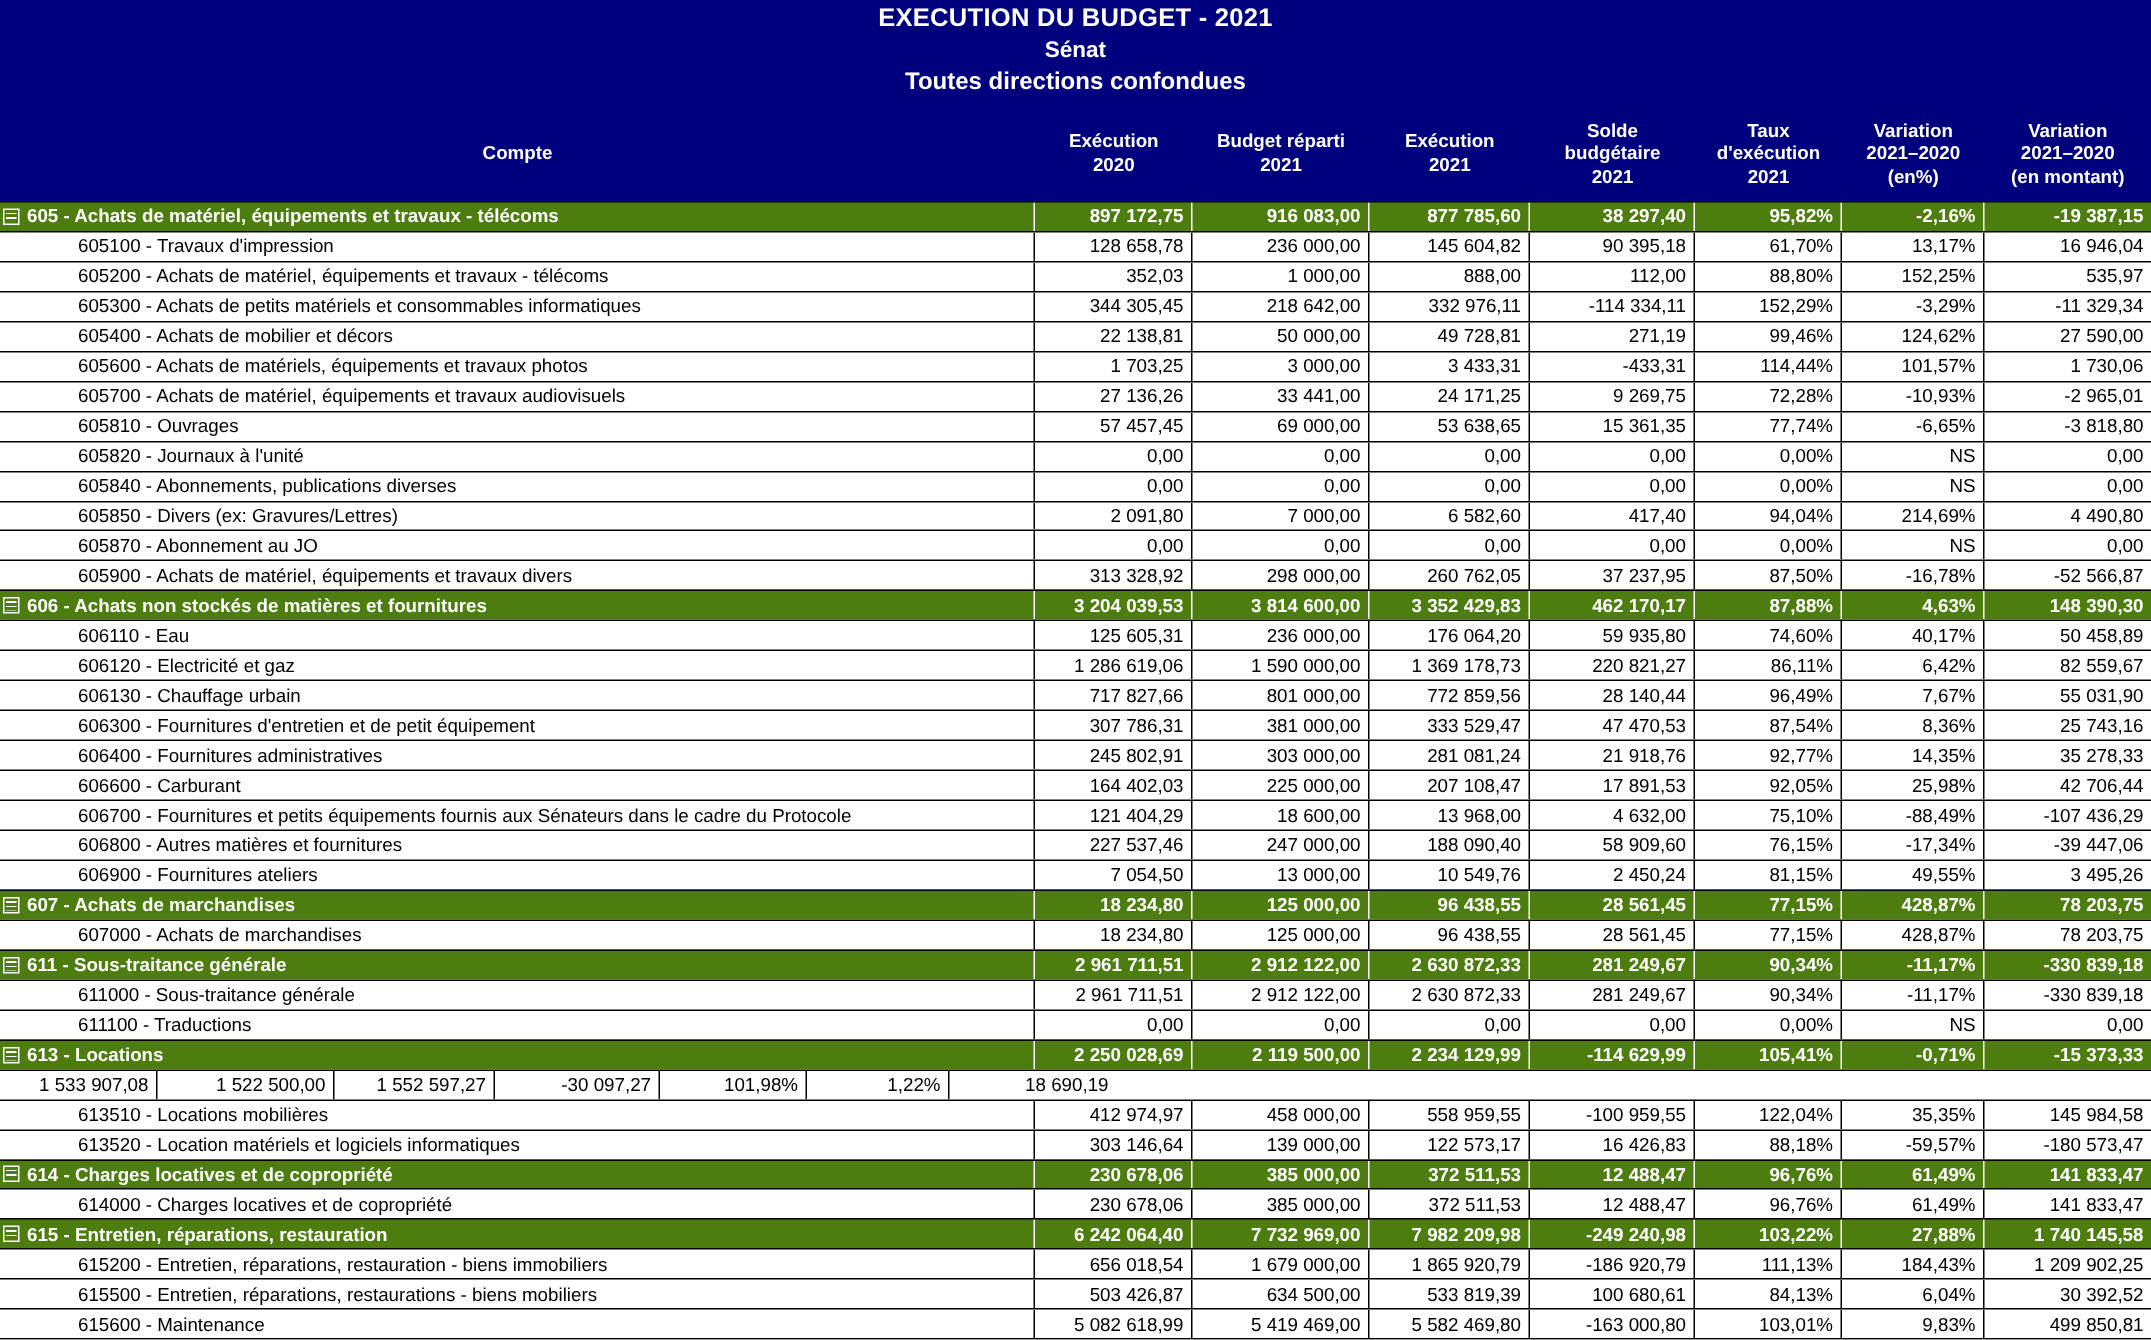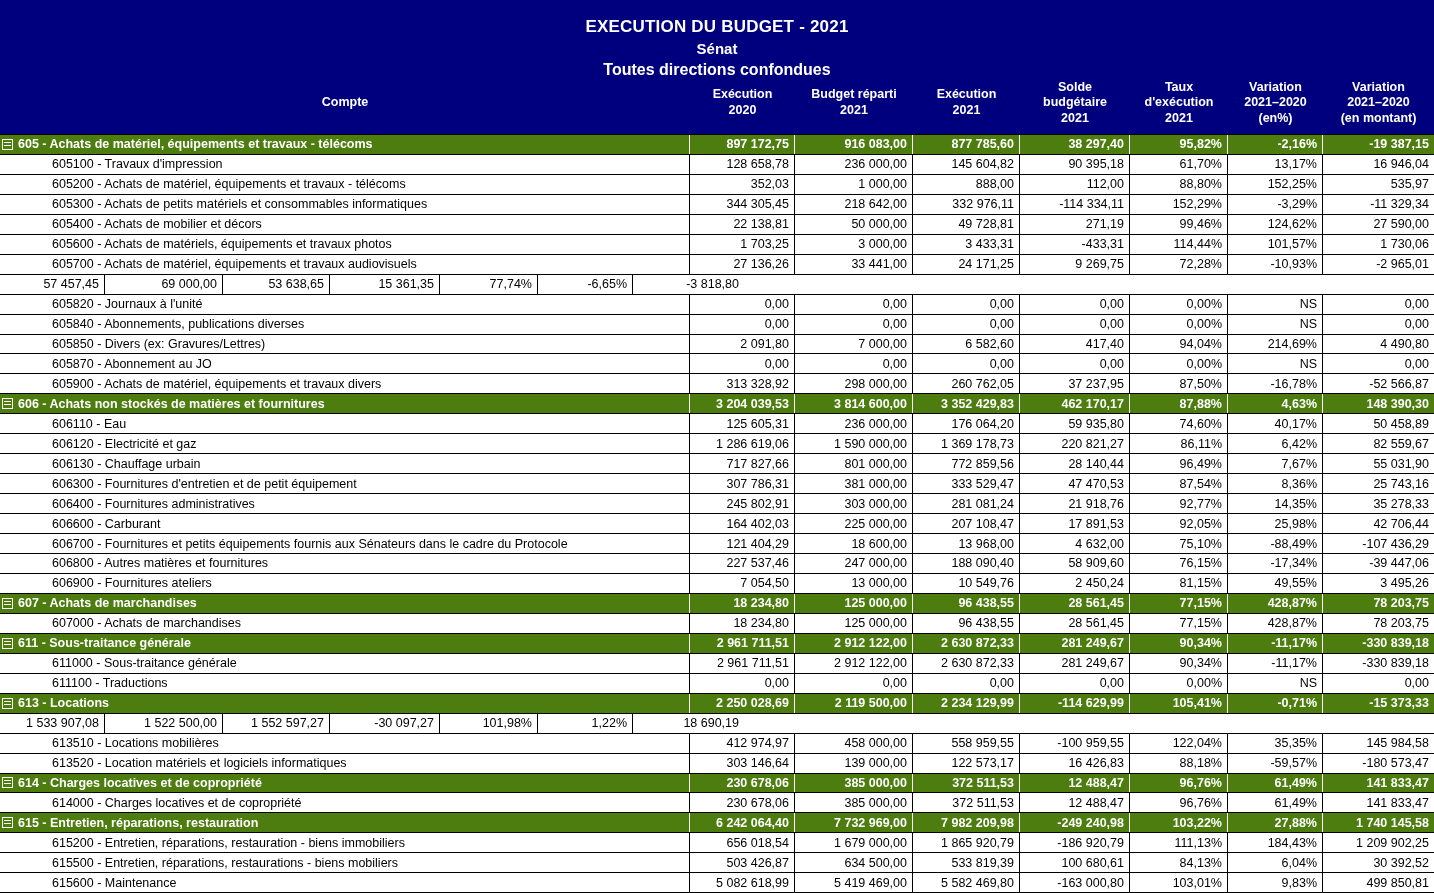--- a/index.html
+++ b/index.html
@@ -13,21 +13,21 @@
     overflow:hidden;
     position:relative;
   }
   
   .titlebar{
     height:72px;
     background:#00007E;
     color:#FFFFFF;
     text-align:center;
     box-sizing:border-box;
-    padding-top:17px;
+    padding-top:2px;
   }
   .title-1{font-size:17px;font-weight:bold;letter-spacing:.2px;}
   .title-2{font-size:15px;font-weight:bold;margin-top:3px;}
   .title-3{font-size:16px;font-weight:bold;margin-top:4px;}
 
   
   .head-row{
     height:62px;
     background:#00007E;
     color:#FFFFFF;
@@ -217,20 +217,23 @@
         </div>
         <div class="cell num c1">27 136,26</div>
         <div class="cell num c2">33 441,00</div>
         <div class="cell num c3">24 171,25</div>
         <div class="cell num c4">9 269,75</div>
         <div class="cell num c5">72,28%</div>
         <div class="cell num c6">-10,93%</div>
         <div class="cell num c7">-2 965,01</div>
       </div>
       <div class="row detail">
+        <div class="cell label c0">
+          <span>605810 - Ouvrages</span>
+        </div>
         <div class="cell num c1">57 457,45</div>
         <div class="cell num c2">69 000,00</div>
         <div class="cell num c3">53 638,65</div>
         <div class="cell num c4">15 361,35</div>
         <div class="cell num c5">77,74%</div>
         <div class="cell num c6">-6,65%</div>
         <div class="cell num c7">-3 818,80</div>
       </div>
       <div class="row detail">
         <div class="cell label c0">

